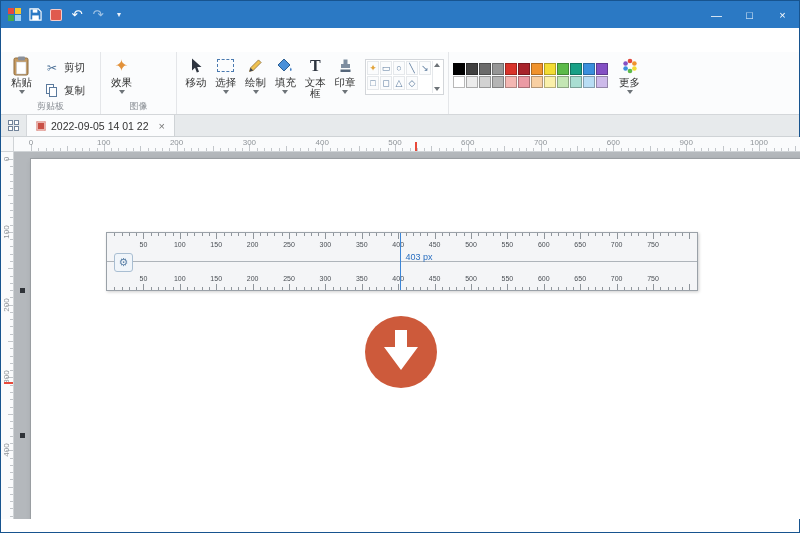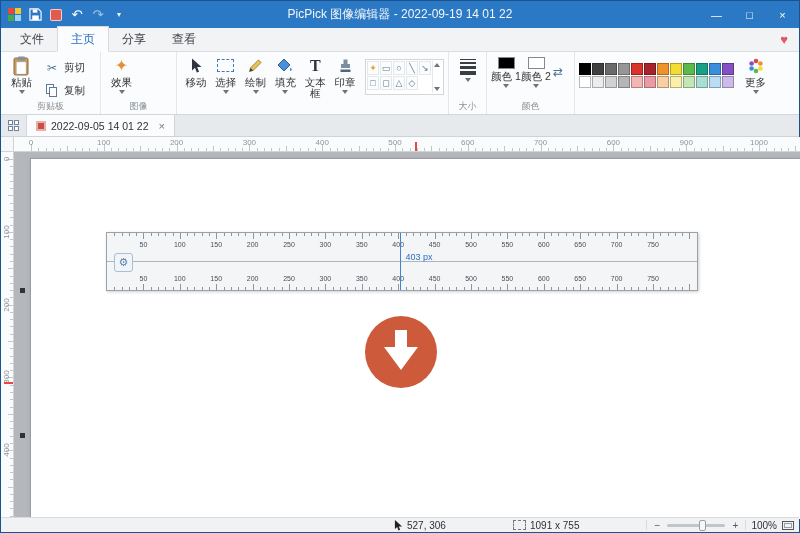--- a/index.html
+++ b/index.html
@@ -138,35 +138,27 @@
             <rect x="3.5" y="8" width="7" height="5" fill="#fff"></rect>
           </svg>
       </span>
       <span class="qicon">
           <span class="qimg"></span>
         </span>
       <span class="qicon qtxt">↶</span>
       <span class="qicon qtxt dim">↷</span>
       <span class="qicon qchev">▾</span>
     </div>
-    <div class="wintitle">PicPick 图像编辑器 - 2022-09-19 14 01 22</div>
     <div class="winbtns">
       <div class="winbtn">—</div>
       <div class="winbtn">□</div>
       <div class="winbtn">×</div>
     </div>
   </div>
 
-  <div class="ribbontabs">
-    <div class="rtab">文件</div>
-    <div class="rtab active">主页</div>
-    <div class="rtab">分享</div>
-    <div class="rtab">查看</div>
-    <div class="heart">♥</div>
-  </div>
 
   <div class="ribbon">
 
     <div class="rgroup g-clip">
       <div class="gbody">
         <div class="bigbtn">
           <span class="bicon">
             <svg width="17" height="20" viewBox="0 0 17 20">
                 <rect x="1" y="2" width="14" height="17" rx="1.5" fill="#c69a60" stroke="#8d6b3c"></rect>
                 <rect x="5" y="0.5" width="7" height="4" rx="1" fill="#8a909a"></rect>
@@ -272,53 +264,21 @@
               </div>
           </div>
           <div class="sarrows">
             <span class="tri-up"></span>
             <span class="tri-dn"></span>
           </div>
         </div>
       </div>
     </div>
 
-    <div class="rgroup g-size">
-      <div class="gbody">
-        <div class="bigbtn">
-          <span class="bicon">
-            <span class="lines">
-                <i class="l1"></i>
-                <i class="l2"></i>
-                <i class="l3"></i>
-                <i class="l4"></i>
-              </span>
-          </span>
-          <span class="chev"></span>
-        </div>
-      </div>
-      <div class="glabel">大小</div>
-    </div>
-
-    <div class="rgroup g-colors">
-      <div class="gbody">
-        <div class="bigbtn colorbtn">
-          <span class="cswatch" style="background: rgb(0, 0, 0);"></span>
-          <span class="blabel">颜色 1</span>
-          <span class="chev"></span>
-        </div>
-        <div class="bigbtn colorbtn">
-          <span class="cswatch" style="background: rgb(255, 255, 255);"></span>
-          <span class="blabel">颜色 2</span>
-          <span class="chev"></span>
-        </div>
-        <span class="swapic">⇄</span>
-      </div>
-      <div class="glabel">颜色</div>
-    </div>
+
 
     <div class="rgroup g-palette">
       <div class="gbody">
         <div class="palrows">
           <div class="palrow">
               <div class="swatch" style="background: rgb(0, 0, 0);"></div>
               <div class="swatch" style="background: rgb(64, 64, 64);"></div>
               <div class="swatch" style="background: rgb(107, 107, 107);"></div>
               <div class="swatch" style="background: rgb(150, 150, 150);"></div>
               <div class="swatch" style="background: rgb(217, 51, 42);"></div>
@@ -768,37 +728,14 @@
       <div class="dlicon">
         <svg width="76" height="76" viewBox="0 0 76 76">
           <circle cx="38" cy="38" r="36" fill="#cd5a3b"></circle>
           <path d="M32 16 h12 v17 h11 L38 56 L21 33 h11 Z" fill="#ffffff"></path>
         </svg>
       </div>
 
     </div>
   </div>
 
-  <div class="statusbar">
-    <div class="sb-item sb-cursor">
-      <svg width="9" height="11" viewBox="0 0 10 12">
-          <path d="M1 0 L1 10 L3.5 7.8 L5 11.5 L6.8 10.7 L5.3 7 L9 7 Z" fill="#222"></path>
-        </svg>
-      <span>527, 306</span>
-    </div>
-    <div class="sb-item sb-size">
-      <span class="selicon"></span>
-      <span>1091 x 755</span>
-    </div>
-    <div class="sb-item sb-zoom">
-      <span class="ssep"></span>
-      <span class="zbtn">−</span>
-      <span class="ztrack">
-          <span class="zthumb"></span>
-        </span>
-      <span class="zbtn">+</span>
-      <span class="ssep"></span>
-      <span>100%</span>
-      <span class="fiticon"></span>
-    </div>
-  </div>
 
 </div>
 
 </body></html>

